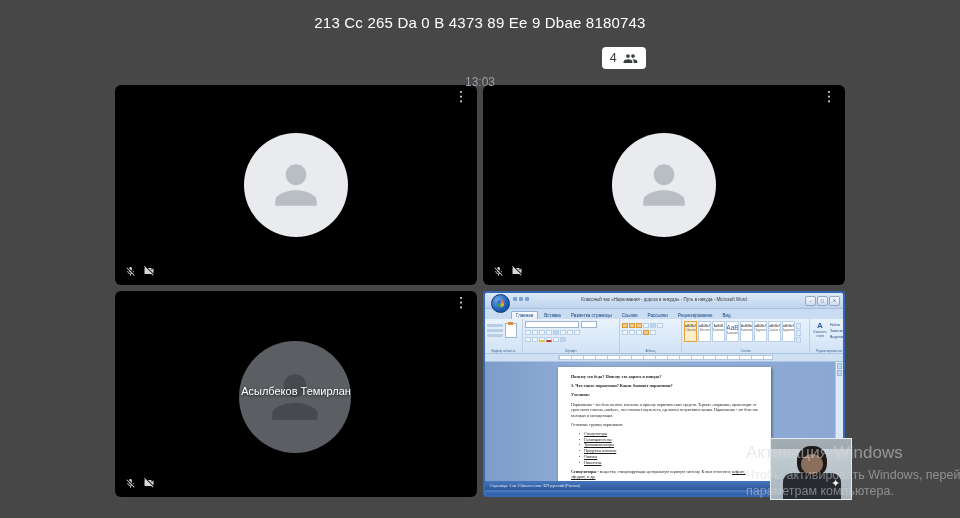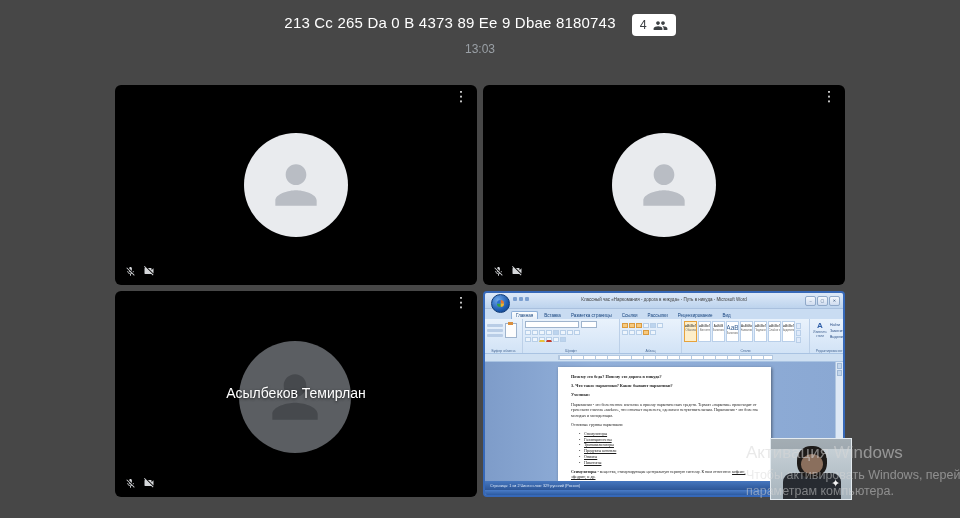--- a/index.html
+++ b/index.html
@@ -1,21 +1,21 @@
 <!DOCTYPE html>
 <html><head>
 <meta charset="utf-8">
 <style>
   html,body{margin:0;padding:0;}
   body{width:960px;height:518px;position:relative;overflow:hidden;background:#474747;
        font-family:"Liberation Sans",sans-serif;}
 
   
   .hdr{position:absolute;top:14px;left:0;right:0;display:flex;flex-direction:column;align-items:center;z-index:2;}
-  .hdr-row{display:flex;align-items:flex-start;gap:16px;}
+  .hdr-row{display:flex;align-items:flex-end;gap:16px;flex-direction:column;}
   .meet-title{color:#ffffff;font-size:15px;letter-spacing:.2px;}
   .badge{background:#ffffff;border-radius:4px;height:22px;display:flex;align-items:center;gap:6px;
          padding:0 8px;color:#3c4043;font-size:12.5px;cursor:pointer;}
   .badge svg{display:block;}
   .meet-time{margin-top:6px;color:#9aa0a6;font-size:12px;}
 
   
   .tile{position:absolute;background:#000;border-radius:6px;}
   .t1{left:115px;top:85px;width:362px;height:200px;}
   .t2{left:483px;top:85px;width:362px;height:200px;}
@@ -24,21 +24,21 @@
       border:2px solid #3668b8;border-radius:4px;box-sizing:border-box;overflow:hidden;}
   .dots{position:absolute;top:4px;right:9px;color:#fff;font-size:14px;line-height:14px;cursor:pointer;}
   .tile-status{position:absolute;left:10px;bottom:8px;display:flex;gap:7px;align-items:center;}
   .tile-status svg{display:block;opacity:.92;}
   .avatar{position:absolute;border-radius:50%;display:flex;align-items:center;justify-content:center;}
   .avatar-light{width:104px;height:104px;background:#e9ebee;left:129px;top:48px;}
   .avatar-light svg path{fill:#b9bdc4;}
   .avatar-dark{width:112px;height:112px;background:#5b5e62;left:124px;top:50px;}
   .avatar-dark svg path{fill:#46494d;}
   .tile-name{position:absolute;left:0;right:0;top:calc(50% - 9px);text-align:center;color:#fff;
-             font-size:14px;text-shadow:0 1px 3px rgba(0,0,0,.7);z-index:2;}
+             font-size:11px;text-shadow:0 1px 3px rgba(0,0,0,.7);z-index:2;}
 
   
   .ww{width:100%;height:100%;display:flex;flex-direction:column;font-family:"Liberation Sans",sans-serif;}
   .ww-titlebar{height:15px;background:linear-gradient(#dde9f8,#bdd3ed);position:relative;flex:none;
                border-bottom:1px solid #a9c0de;}
   .office-btn{position:absolute;left:6px;top:1px;width:17px;height:17px;border-radius:50%;z-index:3;
               background:radial-gradient(circle at 35% 30%,#6fa9ea,#1d5bb0 62%,#123e7e);
               border:1px solid #0f3a76;display:flex;align-items:center;justify-content:center;}
   .qat{position:absolute;left:28px;top:4px;display:flex;gap:2px;}
   .qat i{width:4px;height:4px;background:#7b9fd0;border-radius:1px;}

